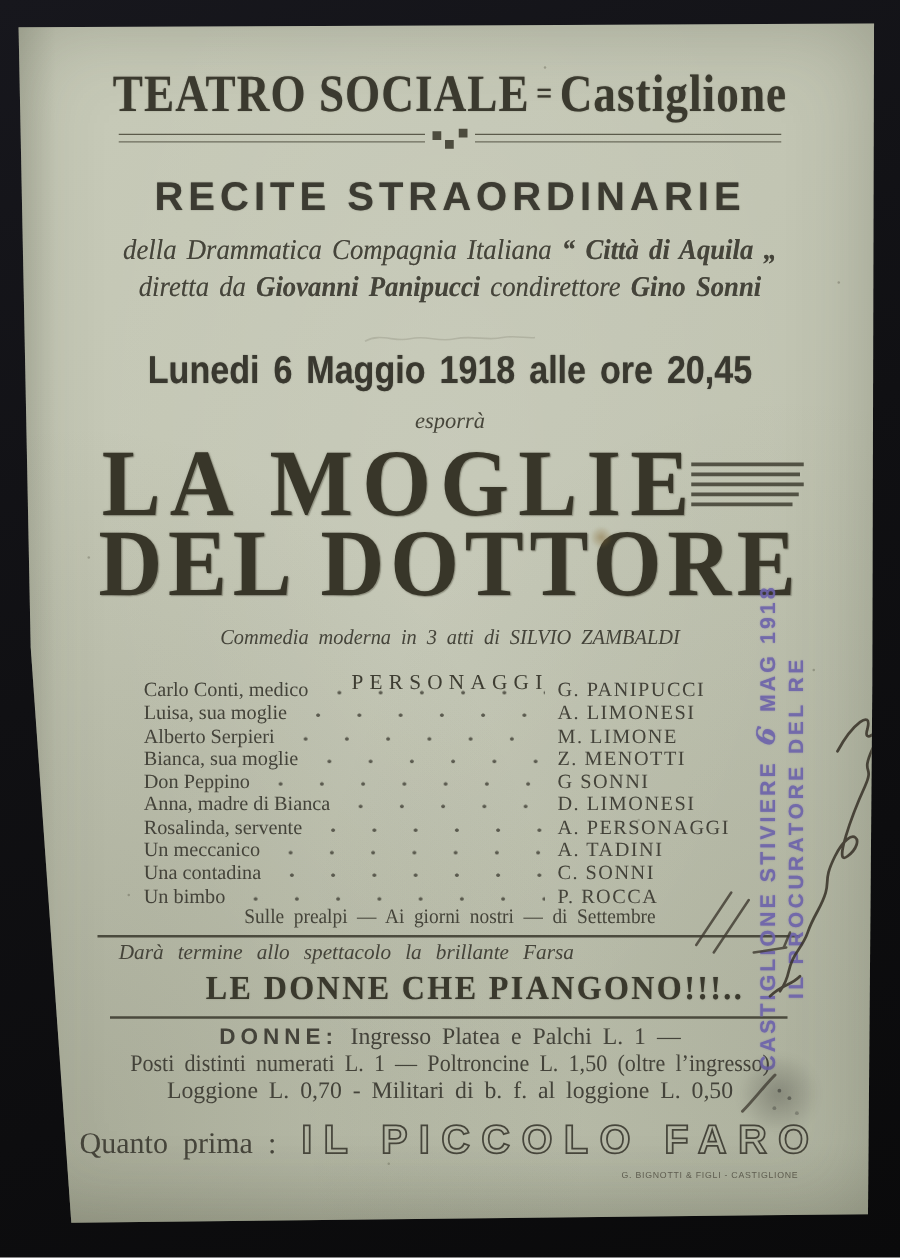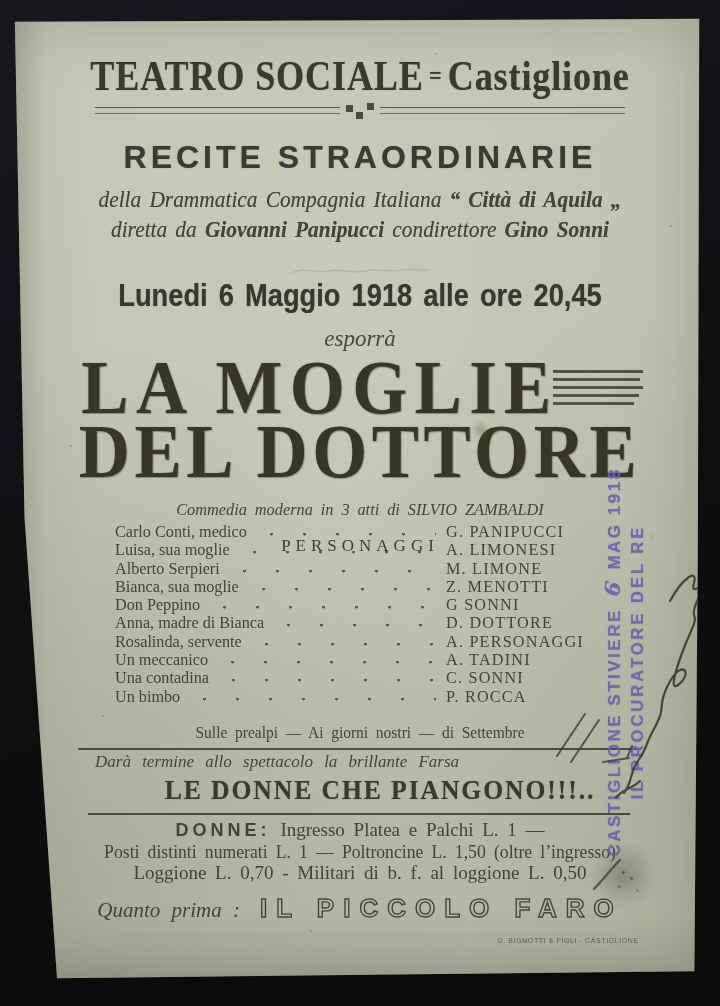--- a/index.html
+++ b/index.html
@@ -43,37 +43,37 @@
   .company .b{font-weight:700;}
   .company1{top:172px;}
   .company2{top:202px;}
 
   .flourish{position:absolute;left:280px;top:248px;opacity:.55;}
 
   .dateline{top:264px;font-family:"Liberation Sans",sans-serif;font-weight:700;
     font-size:31px;line-height:34px;color:#39382f;white-space:nowrap;
     transform:scaleX(.88);word-spacing:4px;text-shadow:0 0 1px rgba(57,56,47,.6);}
 
-  .esporra{top:311px;font-style:italic;font-size:23px;color:#47463b;}
+  .esporra{top:311px;font-style:italic;font-size:18px;color:#47463b;}
 
   .playtitle{font-weight:700;line-height:76px;font-size:76px;color:#383629;
     white-space:nowrap;text-shadow:1px 1px 1px rgba(56,54,41,.35), 0 0 2px rgba(56,54,41,.25);}
   .title1{top:334px;letter-spacing:8px;transform:translateX(-40px) scaleX(.93);}
   .title2{top:398px;letter-spacing:5px;transform:scaleX(.93);}
 
   .decorules{position:absolute;left:543px;top:355px;width:90px;}
   .decorules span{display:block;height:2.6px;background:rgba(63,62,49,.85);margin-bottom:5.4px;}
   .decorules span:nth-child(2){width:97%;}
   .decorules span:nth-child(4){width:95%;}
   .decorules span:nth-child(5){width:90%;}
 
   .commedia{top:485px;font-style:italic;font-size:17px;color:#45443a;word-spacing:4px;transform:scaleX(.96);}
   .personaggi{top:521px;font-weight:400;font-size:17px;letter-spacing:5px;color:#3e3d32;}
 
-  .cast{position:absolute;left:105px;top:508px;width:497px;}
+  .cast{position:absolute;left:105px;top:528px;width:497px;}
   .cast-row{display:flex;align-items:baseline;height:18.3px;font-size:16.2px;color:#44433a;}
   .role{white-space:nowrap;}
   .leader{flex:1;align-self:stretch;margin:0 10px 0 8px;
     background-image:radial-gradient(circle at 50% 62%, rgba(66,65,55,.8) 1.2px, rgba(66,65,55,0) 1.7px);
     background-size:33px 18.3px;background-repeat:repeat-x;}
   .actor{width:166px;white-space:nowrap;letter-spacing:1.2px;}
 
   .setting{top:708px;font-size:16.5px;color:#45443a;word-spacing:4px;transform:scaleX(.94);}
 
   .rule{position:absolute;background:rgba(56,55,44,.85);height:2.4px;}
@@ -87,22 +87,22 @@
     text-shadow:0 0 1px rgba(58,57,45,.5);}
 
   .prices{font-size:19px;color:#44433a;white-space:nowrap;word-spacing:4px;}
   .prezzi1{top:804px;}
   .prezzi2{top:826px;transform:scaleX(.93);}
   .prezzi3{top:847px;}
   .plabel{font-family:"Liberation Sans",sans-serif;font-weight:700;font-size:18px;
     letter-spacing:4px;margin-right:10px;}
 
   .quanto{top:878px;white-space:nowrap;}
-  .qlabel{font-style:italic;font-size:21px;color:#45443a;margin-right:20px;word-spacing:6px;}
-  .outline{font-family:"Liberation Sans",sans-serif;font-weight:700;font-size:26px;
+  .qlabel{font-size:24px;color:#45443a;margin-right:20px;word-spacing:6px;}
+  .outline{font-family:"Liberation Sans",sans-serif;font-weight:700;font-size:32px;
     letter-spacing:9px;color:#3d3c32;
     -webkit-text-fill-color:rgba(195,198,180,.12);
     -webkit-text-stroke:1.4px rgba(61,60,50,.92);}
 
   .printer{position:absolute;left:483px;top:922px;width:150px;text-align:center;
     font-family:"Liberation Sans",sans-serif;font-size:7px;letter-spacing:.6px;
     color:#4c493d;opacity:.8;}
 
   .stamp{position:absolute;left:458px;top:615px;width:310px;height:64px;
     transform:rotate(-90deg);display:flex;flex-direction:column;align-items:center;
@@ -211,21 +211,21 @@
 
       <div class="cast-row">
         <span class="role">Don Peppino</span>
         <span class="leader"></span>
         <span class="actor">G SONNI</span>
       </div>
 
       <div class="cast-row">
         <span class="role">Anna, madre di Bianca</span>
         <span class="leader"></span>
-        <span class="actor">D. DOTTORE</span>
+        <span class="actor">D. LIMONESI</span>
       </div>
 
       <div class="cast-row">
         <span class="role">Rosalinda, servente</span>
         <span class="leader"></span>
         <span class="actor">A. PERSONAGGI</span>
       </div>
 
       <div class="cast-row">
         <span class="role">Un meccanico</span>

